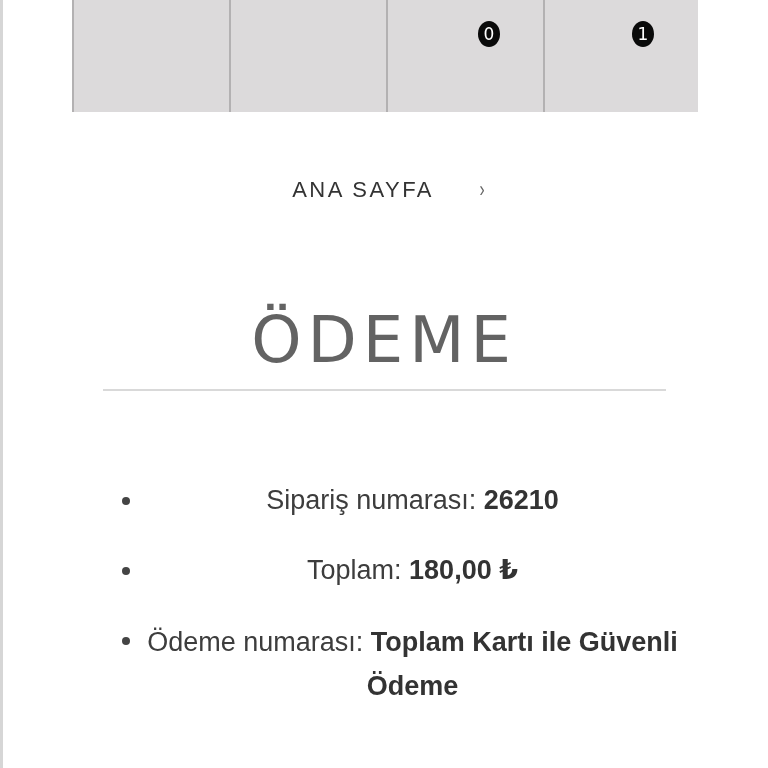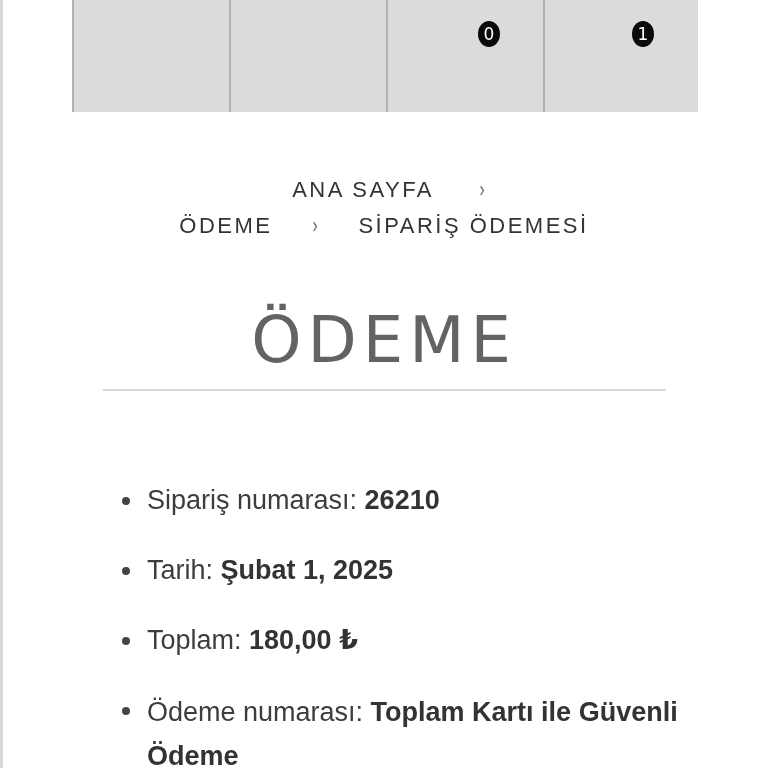--- a/index.html
+++ b/index.html
@@ -45,21 +45,21 @@
     font-size:64px; letter-spacing:6px; color:#636363; font-weight:normal;
     font-family:"DejaVu Sans", sans-serif;
     margin:0; line-height:80px;
   }
   .title-rule { position:absolute; left:103px; top:389px; width:563px; height:2px; background:#d9d9d9; }
 
   .order-list {
     position:absolute; left:118px; top:480px; width:560px; margin:0; padding:0;
     list-style:none; font-size:27px; color:#3d3d3d;
   }
-  .order-item { position:relative; padding-left:29px; line-height:40px; margin-bottom:30px; }
+  .order-item { position:relative; padding-left:29px; line-height:40px; margin-bottom:30px;text-align:center; }
   .order-item .dot { position:absolute; left:4px; top:17px; width:8px; height:8px; border-radius:50%; background:#444; }
   .order-item .val { font-weight:bold; color:#333; }
   .order-item.method { line-height:44px; }
   .order-item.method .val2 { display:block; margin-left:-29px; padding-left:29px; }
 </style>
 </head>
 <body>
 
 <div class="page-edge"></div>
 
@@ -71,36 +71,29 @@
   </div>
   <div class="grid-cell">
     <span class="badge">1</span>
   </div>
 </div>
 
 <nav class="breadcrumb">
   <div class="bc-line bc-line1">
     <span>ANA SAYFA</span><span class="bc-sep">›</span>
   </div>
-  <div class="bc-line">
-    <span>ÖDEME</span><span class="bc-sep">›</span><span>SİPARİŞ ÖDEMESİ</span>
-  </div>
 </nav>
 
 <h1 class="page-title">ÖDEME</h1>
 <div class="title-rule"></div>
 
 <ul class="order-list">
   <li class="order-item">
     <span class="dot"></span>
     <span>Sipariş numarası: </span><span class="val">26210</span>
-  </li>
-  <li class="order-item">
-    <span class="dot"></span>
-    <span>Tarih: </span><span class="val">Şubat 1, 2025</span>
   </li>
   <li class="order-item">
     <span class="dot"></span>
     <span>Toplam: </span><span class="val">180,00 ₺</span>
   </li>
   <li class="order-item method">
     <span class="dot"></span>
     <span>Ödeme numarası: </span><span class="val">Toplam Kartı ile Güvenli</span>
     <span class="val val2">Ödeme</span>
   </li>

